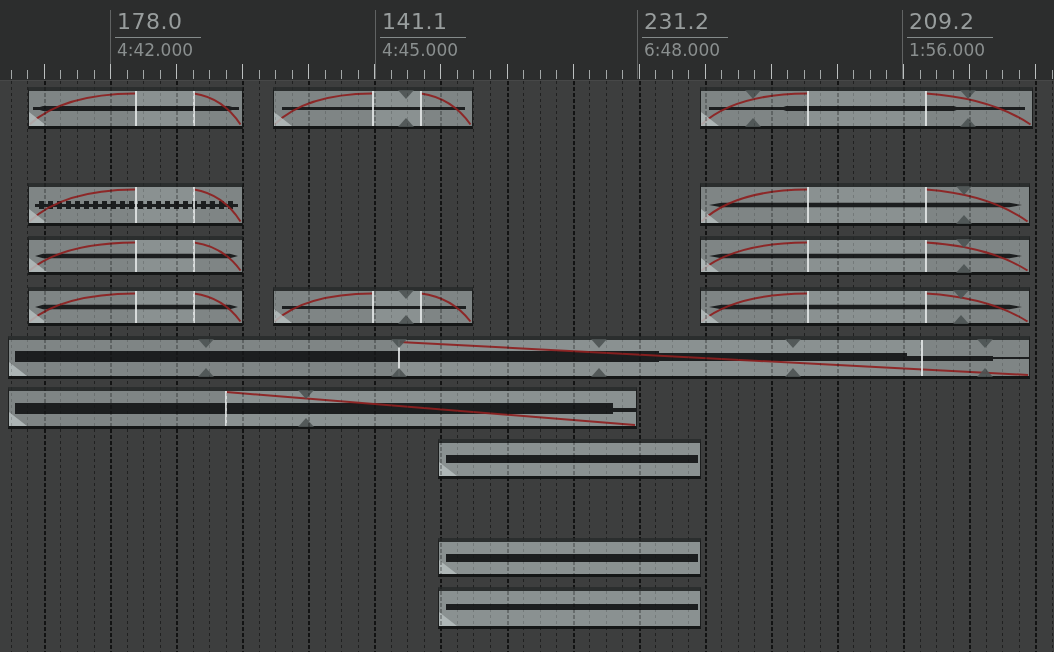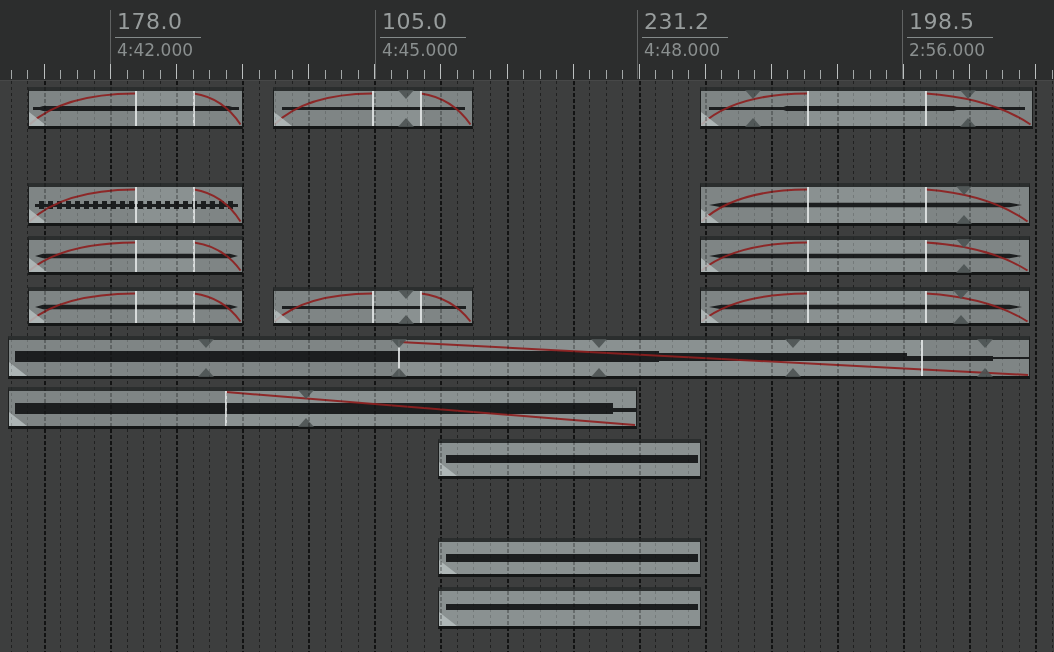--- a/index.html
+++ b/index.html
@@ -42,35 +42,35 @@
 
   <div class="ruler" id="ruler">
     <div class="rmarker" style="left: 110px;">
       <div class="rmarker-line"></div>
       <div class="rmarker-measure">178.0</div>
       <div class="rmarker-underline"></div>
       <div class="rmarker-time">4:42.000</div>
     </div>
     <div class="rmarker" style="left: 375px;">
       <div class="rmarker-line"></div>
-      <div class="rmarker-measure">105.0</div>
+      <div class="rmarker-measure">141.1</div>
       <div class="rmarker-underline"></div>
       <div class="rmarker-time">4:45.000</div>
     </div>
     <div class="rmarker" style="left: 637px;">
       <div class="rmarker-line"></div>
       <div class="rmarker-measure">231.2</div>
       <div class="rmarker-underline"></div>
-      <div class="rmarker-time">4:48.000</div>
+      <div class="rmarker-time">6:48.000</div>
     </div>
     <div class="rmarker" style="left: 902px;">
       <div class="rmarker-line"></div>
-      <div class="rmarker-measure">198.5</div>
+      <div class="rmarker-measure">209.2</div>
       <div class="rmarker-underline"></div>
-      <div class="rmarker-time">2:56.000</div>
+      <div class="rmarker-time">1:56.000</div>
     </div>
     <div id="ticks">
         <div class="tick minor" style="left: 10.9px;"></div>
         <div class="tick minor" style="left: 27.4px;"></div>
         <div class="tick major" style="left: 43.9px;"></div>
         <div class="tick minor" style="left: 60.4px;"></div>
         <div class="tick minor" style="left: 77px;"></div>
         <div class="tick minor" style="left: 93.5px;"></div>
         <div class="tick major" style="left: 110px;"></div>
         <div class="tick minor" style="left: 126.5px;"></div>

